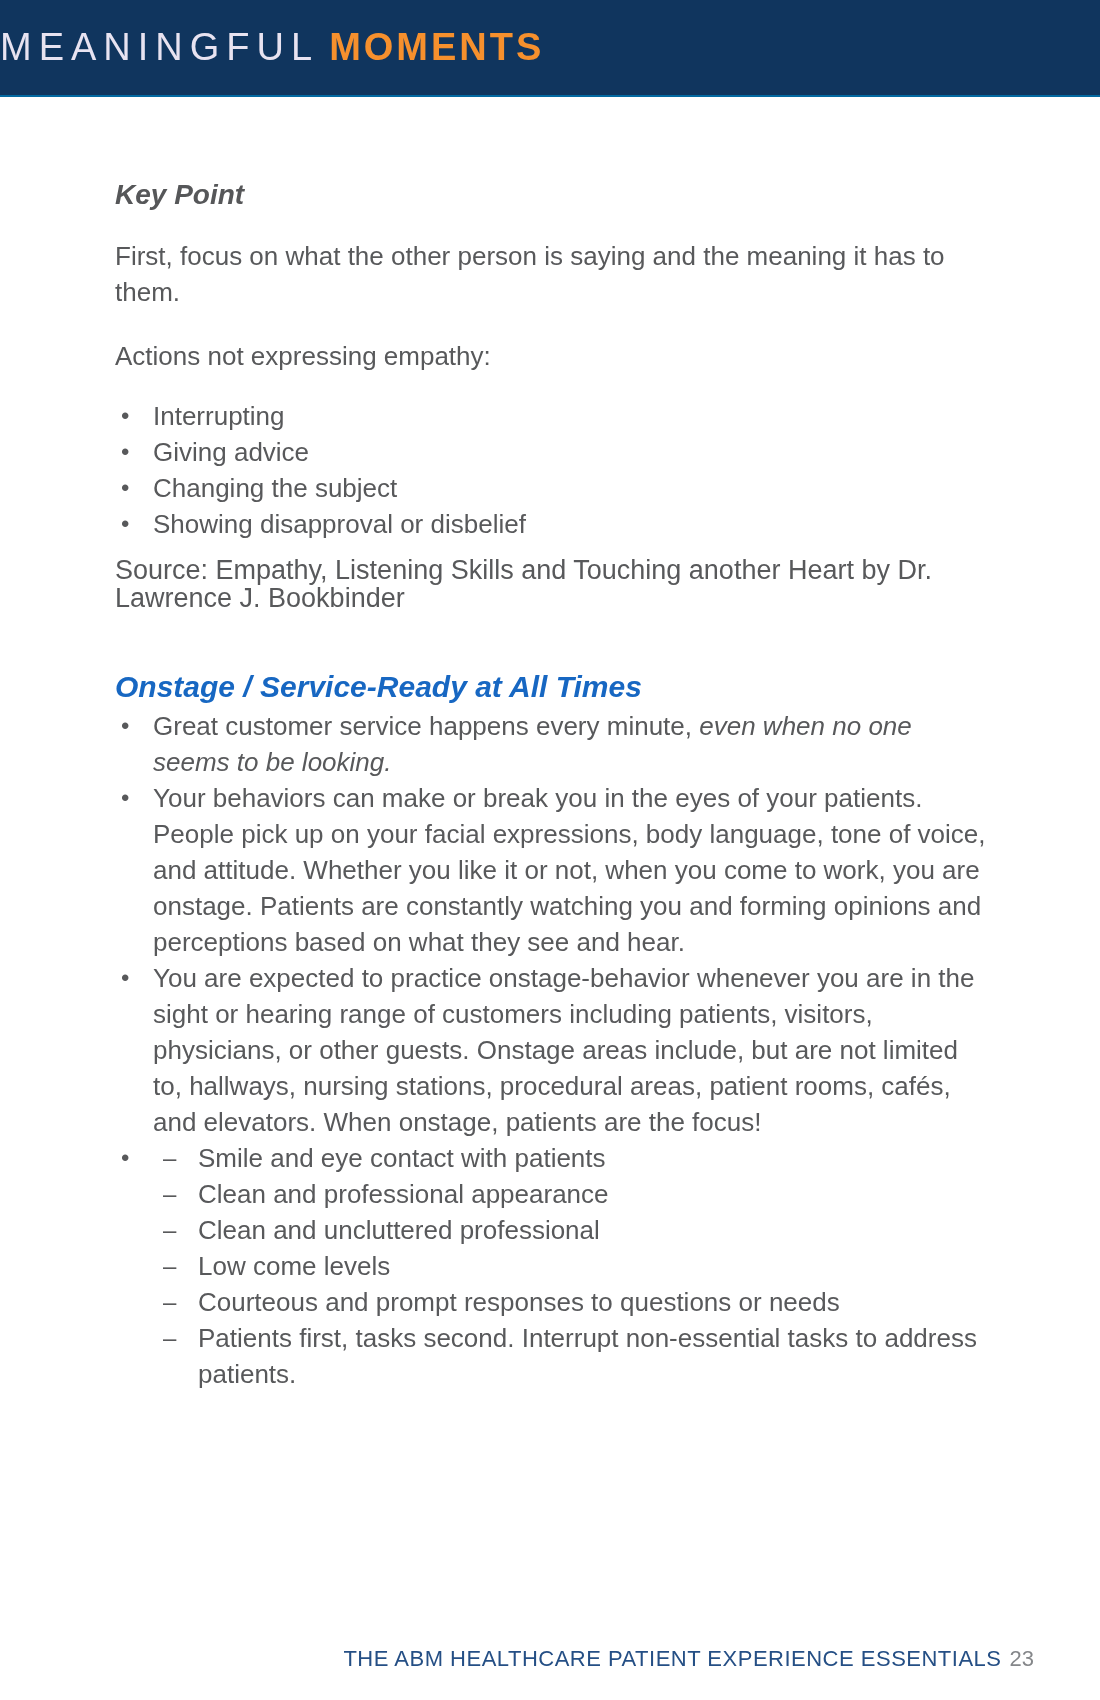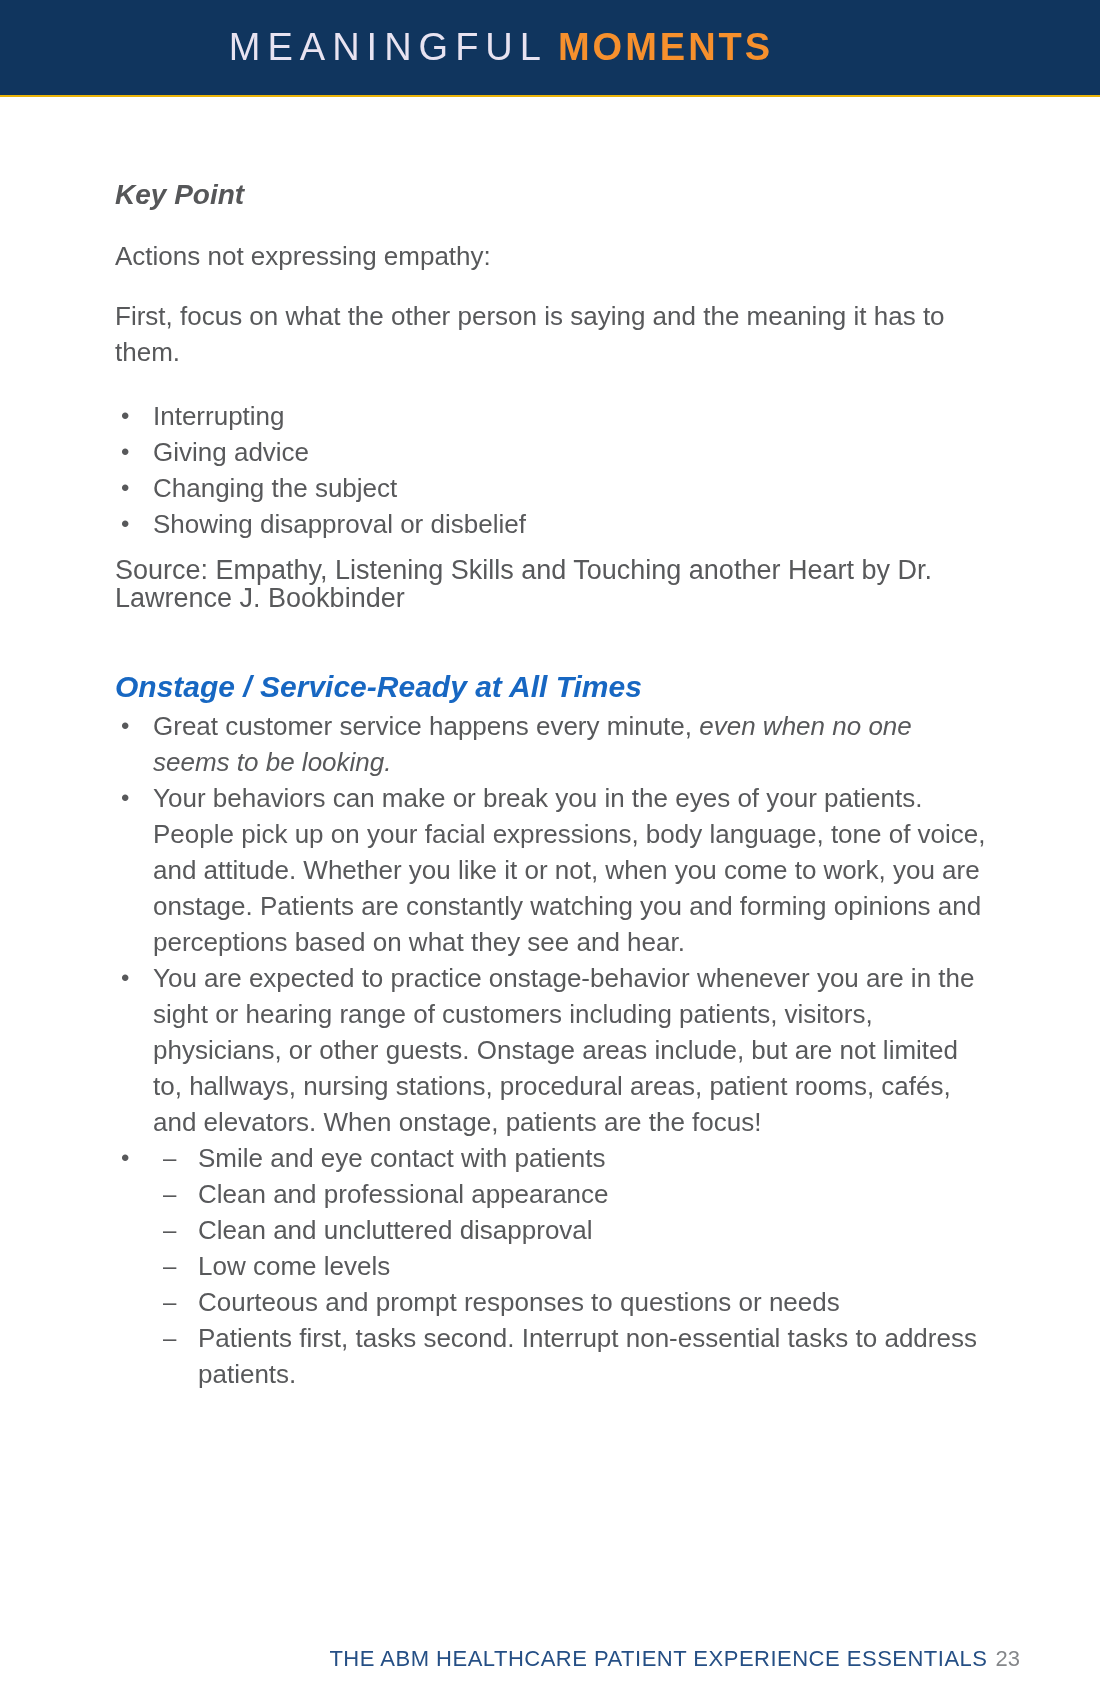--- a/index.html
+++ b/index.html
@@ -13,24 +13,24 @@
     height: 1700px;
     background: #ffffff;
     overflow: hidden;
     font-family: "Liberation Sans", sans-serif;
     color: #58595b;
   }
   
   .band {
     height: 97px;
     background: #10355e;
-    border-bottom: 2px solid #eab308;
+    border-bottom: 2px solid #0369a1;
     display: flex;
     align-items: center;
-    justify-content: center;
+    justify-content: flex-start;
     padding-right: 98px;
     box-sizing: border-box;
   }
   .band-title { white-space: nowrap; }
   .t-light {
     font-size: 38px;
     font-weight: 300;
     color: #e8e3f1;
     letter-spacing: 7px;
   }
@@ -104,21 +104,21 @@
   .blue-heading {
     font-size: 30px;
     font-weight: 700;
     color: #1767c2;
     margin: 58px 0 4px 0;
     font-style: italic;
   }
   
   .page-footer {
     position: absolute;
-    right: 80px;
+    right: 66px;
     bottom: 28px;
     display: flex;
     align-items: baseline;
     white-space: nowrap;
   }
   .f-title {
     font-size: 22px;
     font-weight: 400;
     color: #254f85;
     letter-spacing: 0.5px;
@@ -137,23 +137,23 @@
   <header class="band">
     <div class="band-title">
       <span class="t-light">MEANINGFUL</span><span class="t-bold">MOMENTS</span>
     </div>
   </header>
 
   <main class="content">
 
     <h2 class="kp-heading">Key Point</h2>
 
+    <p class="body-text">First, focus on what the other person is saying and the meaning it has to them.</p>
+
     <p class="body-text subhead">Actions not expressing empathy:</p>
-
-    <p class="body-text">First, focus on what the other person is saying and the meaning it has to them.</p>
 
     <ul class="bullets">
       <li class="bullet-item">
         <span class="marker">•</span>
         <span class="bullet-text">Interrupting</span>
       </li>
       <li class="bullet-item">
         <span class="marker">•</span>
         <span class="bullet-text">Giving advice</span>
       </li>
@@ -191,21 +191,21 @@
             <li class="sub-item">
               <span class="marker">–</span>
               <span class="bullet-text">Smile and eye contact with patients</span>
             </li>
             <li class="sub-item">
               <span class="marker">–</span>
               <span class="bullet-text">Clean and professional appearance</span>
             </li>
             <li class="sub-item">
               <span class="marker">–</span>
-              <span class="bullet-text">Clean and uncluttered disapproval</span>
+              <span class="bullet-text">Clean and uncluttered professional</span>
             </li>
             <li class="sub-item">
               <span class="marker">–</span>
               <span class="bullet-text">Low come levels</span>
             </li>
             <li class="sub-item">
               <span class="marker">–</span>
               <span class="bullet-text">Courteous and prompt responses to questions or needs</span>
             </li>
             <li class="sub-item">

